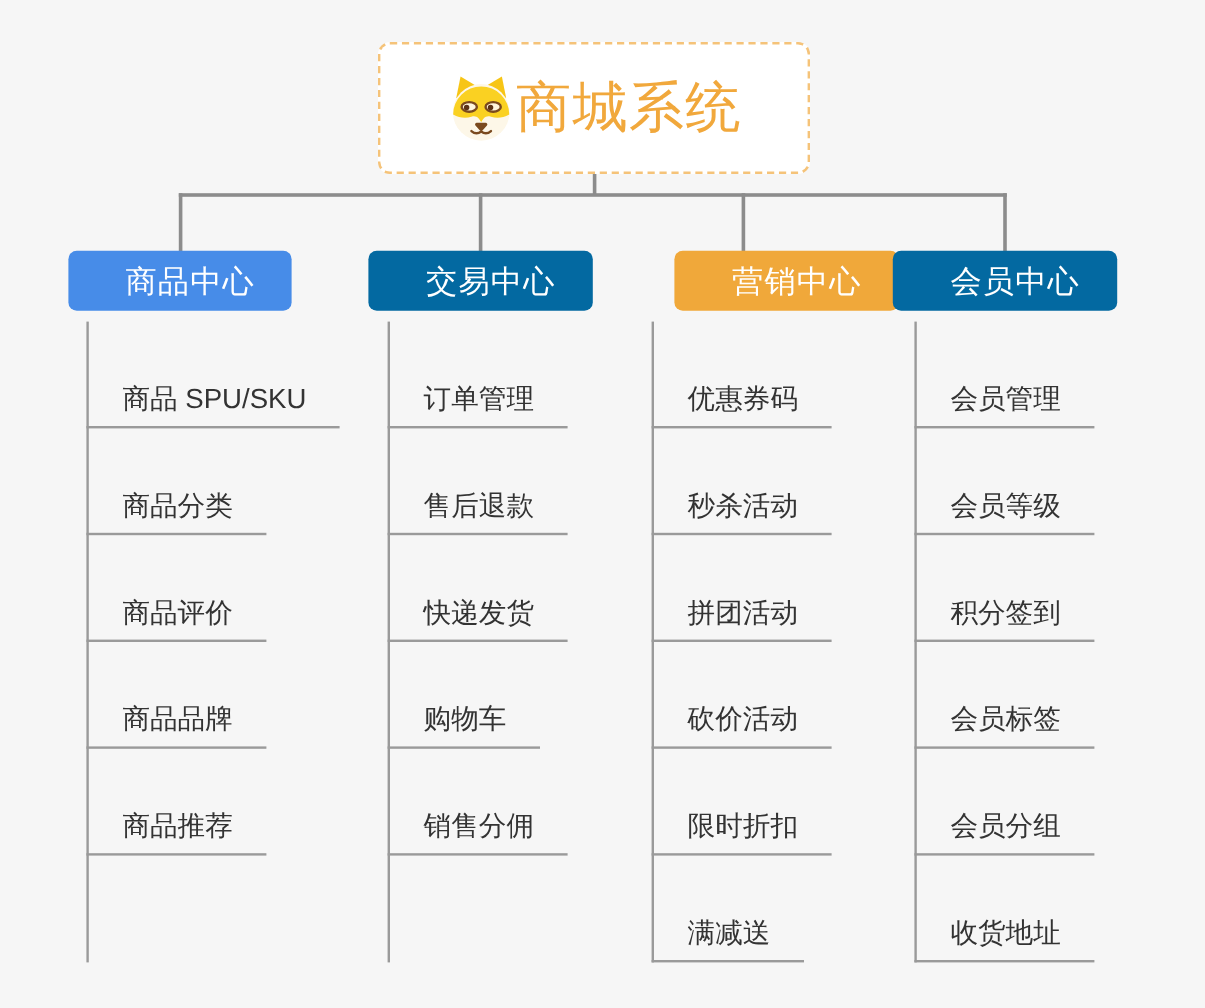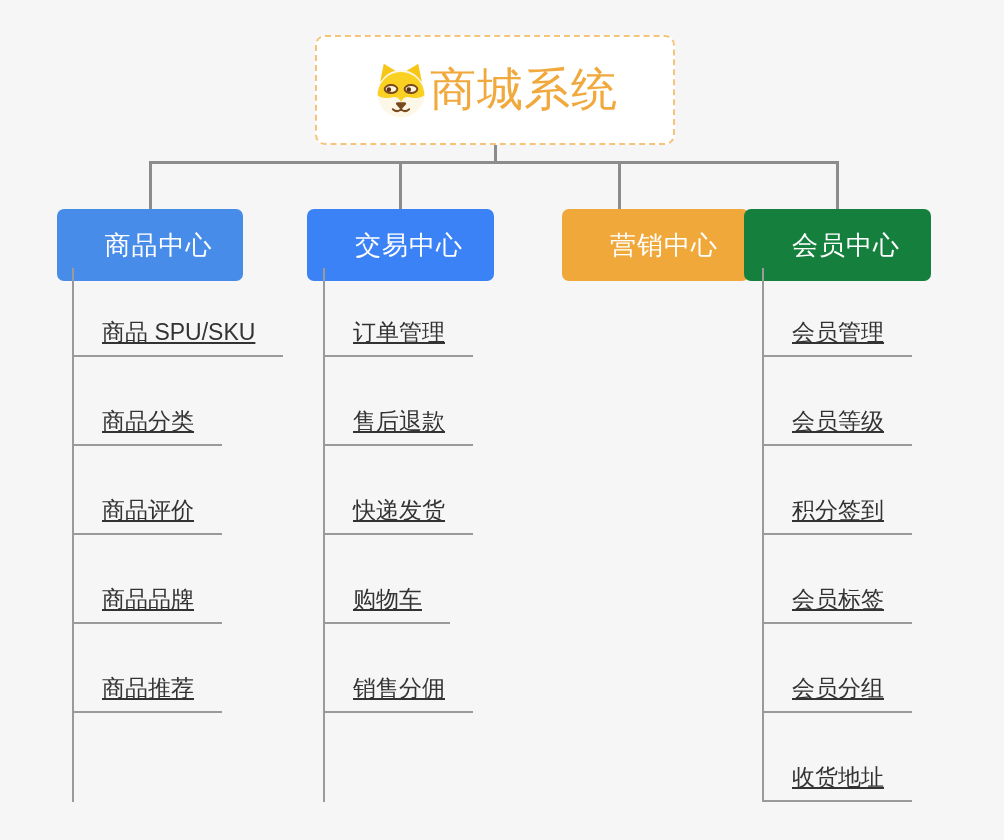--- a/index.html
+++ b/index.html
@@ -16,42 +16,41 @@
   
   .root-node{
     position:absolute;left:315px;top:35px;width:360px;height:110px;
     background:#ffffff;border:2px dashed #f5c379;border-radius:10px;
     box-sizing:border-box;display:flex;align-items:center;justify-content:center;
   }
   .root-title{font-size:46px;color:#f1a83c;letter-spacing:1px;white-space:nowrap;}
   .dog{width:58px;height:58px;display:block;}
   
   .branch-header{
-    position:absolute;top:209px;height:72px;border-radius:7px;
+    position:absolute;top:209px;height:50px;border-radius:7px;
     display:flex;align-items:center;justify-content:center;
     color:#ffffff;font-size:26px;letter-spacing:1px;white-space:nowrap;
     box-sizing:border-box;cursor:default;padding-left:17px;
   }
   .b0{left:57px;width:186px;background:#478ce8;}
   .b1{left:307px;width:187px;background:#e5534e;}
   .b2{left:526px;width:187px;background:#f0a83a;}
   .b3{left:744px;width:187px;background:#69bd3d;}
   
   .leaf-list{position:absolute;top:268px;width:250px;}
   .leaf-list::before{ 
     content:"";position:absolute;left:0;top:0;width:2px;height:534px;background:#9a9a9a;
   }
   .l0{left:72px}.l1{left:323px}.l2{left:543px}.l3{left:762px}
   .leaf-row{height:89px;display:flex;align-items:flex-end;}
   .leaf{
     display:inline-block;white-space:nowrap;
     font-size:23px;color:#333333;
     padding:0 28px 7px 30px;
     border-bottom:2px solid #9a9a9a;
-    text-decoration:underline;
   }
 </style>
 </head>
 <body>
 
 <div class="canvas">
 
   <div class="line stub"></div>
   <div class="line bus"></div>
   <div class="line drop d0"></div>
@@ -69,23 +68,23 @@
       <ellipse cx="43" cy="31" rx="7" ry="4.4" fill="#fff6dd" stroke="#7a4a1f" stroke-width="2.2"></ellipse>
       <circle cx="18.6" cy="31.6" r="2.5" fill="#5c3317"></circle>
       <circle cx="40.6" cy="31.6" r="2.5" fill="#5c3317"></circle>
       <path d="M28 45.5 h8 a1.6 1.6 0 0 1 1.3 2.6 l-3.9 4.4 a1.9 1.9 0 0 1 -2.8 0 l-3.9 -4.4 a1.6 1.6 0 0 1 1.3 -2.6 Z" fill="#7a4a1f"></path>
       <path d="M23 53.2 Q 27.5 57.2 32 53.6 Q 36.5 57.2 41 53.2" stroke="#7a4a1f" stroke-width="2.2" fill="none" stroke-linecap="round"></path>
     </svg>
     <span class="root-title">商城系统</span>
   </div>
 
   <div class="branch-header b0" style="background: rgb(71, 140, 232);">商品中心</div>
-  <div class="branch-header b1" style="background: #3b82f6;">交易中心</div>
+  <div class="branch-header b1" style="background: #0369a1;">交易中心</div>
   <div class="branch-header b2" style="background: rgb(240, 168, 58); margin-left: 36px;">营销中心</div>
-  <div class="branch-header b3" style="background: #15803d;">会员中心</div>
+  <div class="branch-header b3" style="background: #0369a1;">会员中心</div>
 
   <div class="leaf-list l0">
     <div class="leaf-row">
         <span class="leaf">商品 SPU/SKU</span>
       </div>
     <div class="leaf-row">
         <span class="leaf">商品分类</span>
       </div>
     <div class="leaf-row">
         <span class="leaf">商品评价</span>
@@ -109,20 +108,40 @@
         <span class="leaf">快递发货</span>
       </div>
     <div class="leaf-row">
         <span class="leaf">购物车</span>
       </div>
     <div class="leaf-row">
         <span class="leaf">销售分佣</span>
       </div>
   </div>
 
+  <div class="leaf-list l2">
+    <div class="leaf-row">
+        <span class="leaf">优惠券码</span>
+      </div>
+    <div class="leaf-row">
+        <span class="leaf">秒杀活动</span>
+      </div>
+    <div class="leaf-row">
+        <span class="leaf">拼团活动</span>
+      </div>
+    <div class="leaf-row">
+        <span class="leaf">砍价活动</span>
+      </div>
+    <div class="leaf-row">
+        <span class="leaf">限时折扣</span>
+      </div>
+    <div class="leaf-row">
+        <span class="leaf">满减送</span>
+      </div>
+  </div>
 
   <div class="leaf-list l3">
     <div class="leaf-row">
         <span class="leaf">会员管理</span>
       </div>
     <div class="leaf-row">
         <span class="leaf">会员等级</span>
       </div>
     <div class="leaf-row">
         <span class="leaf">积分签到</span>

